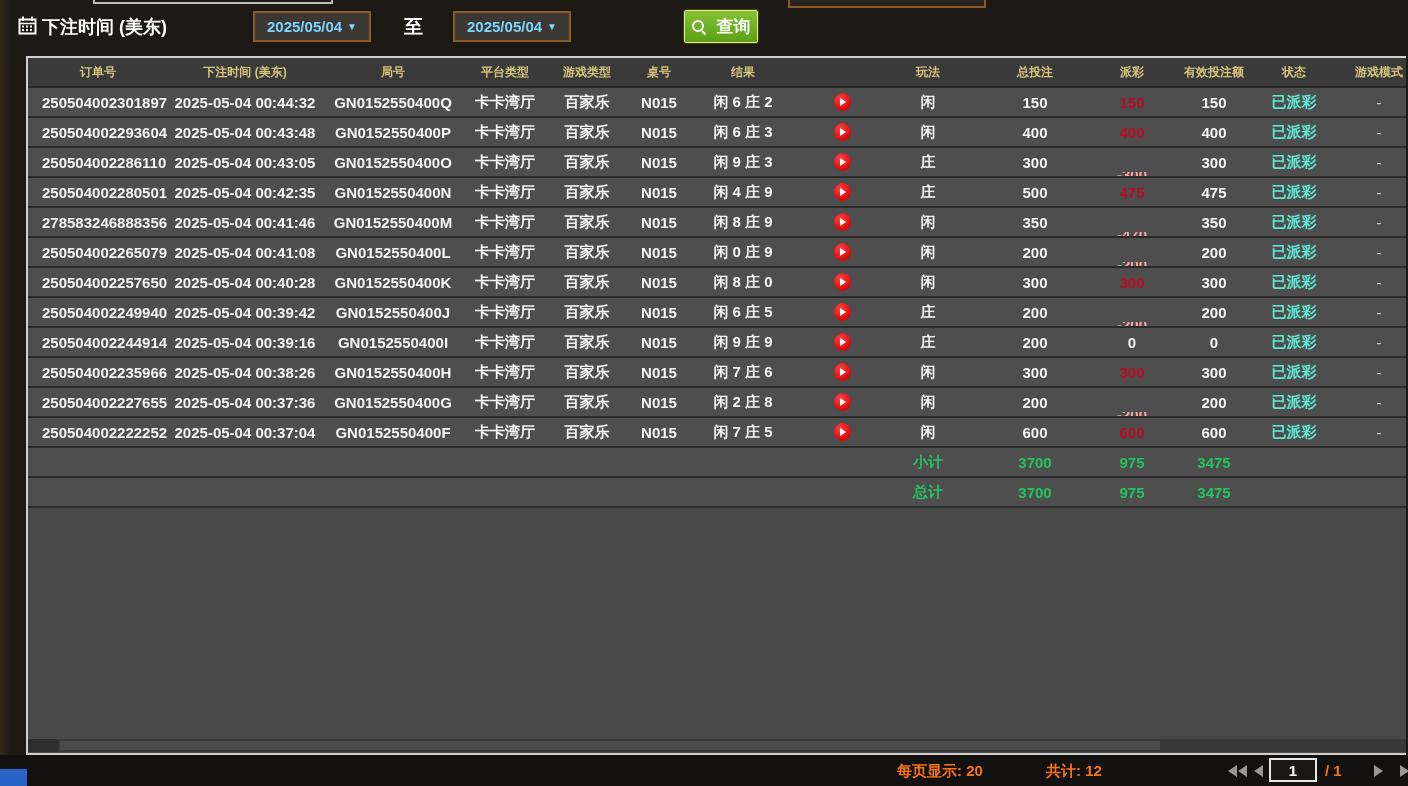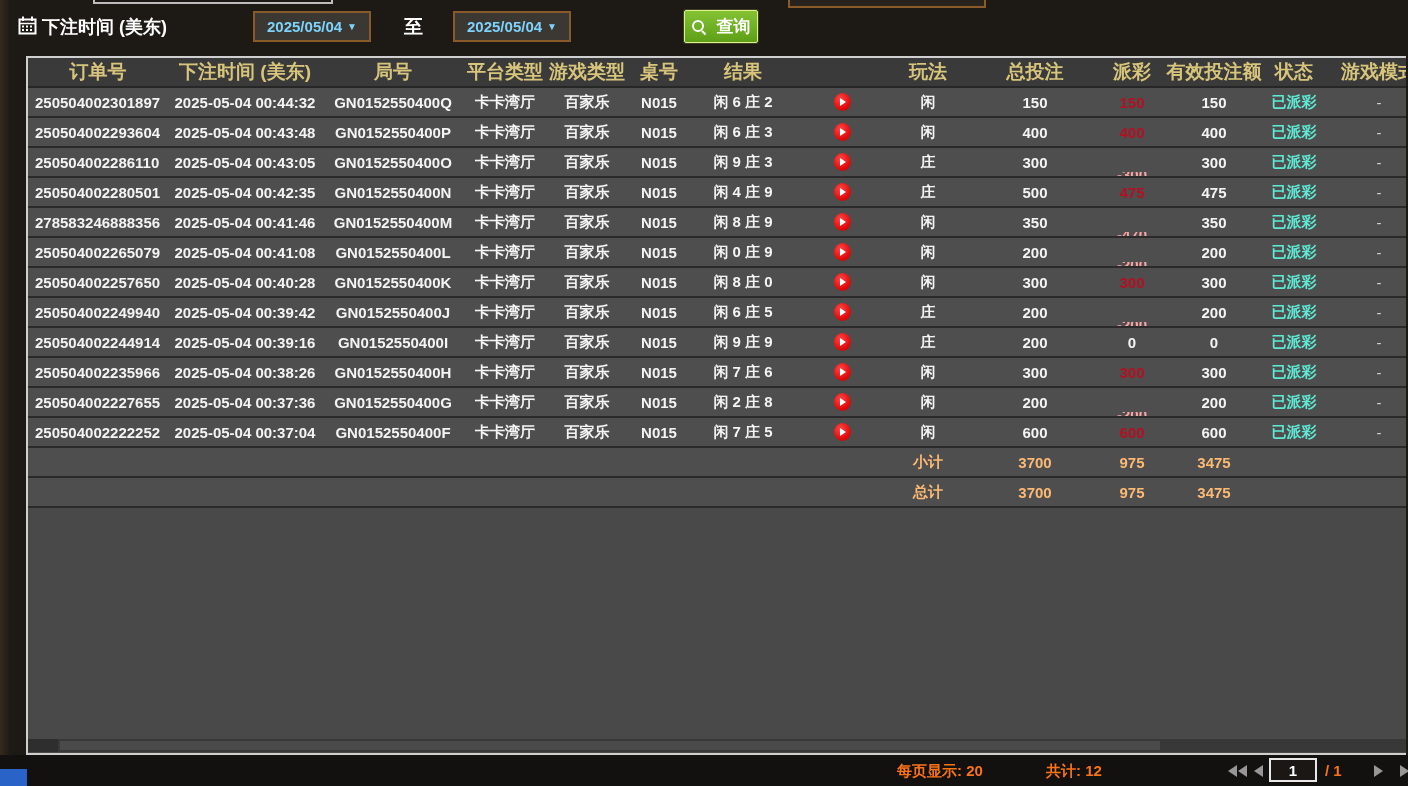--- a/index.html
+++ b/index.html
@@ -33,28 +33,28 @@
     border:2px solid #fff;border-radius:50%;}
   .mag::after{content:"";position:absolute;left:10px;top:10px;width:5px;height:2px;
     background:#fff;transform:rotate(45deg);transform-origin:left center;}
   
   .tbl{position:absolute;left:26px;top:56px;width:1380px;height:699px;box-sizing:border-box;
     border:2px solid #cfcfcf;border-right:none;background:#494949;overflow:hidden;}
   .grid{display:grid;width:1408px;box-sizing:border-box;
     grid-template-columns:140px 154px 142px 82px 82px 62px 106px 92px 80px 134px 60px 104px 56px 114px;}
   .hrow{height:30px;background:#3a3a3a;border-bottom:2px solid #262626;box-sizing:border-box;}
   .hcell{display:flex;align-items:center;justify-content:center;
-    color:#d8c57c;font-size:19px;font-weight:700;white-space:nowrap;}
+    color:#d8c57c;font-size:12px;font-weight:700;white-space:nowrap;}
   .row{height:30px;background:#4e4e4e;border-bottom:2px solid #2a2a2a;box-sizing:border-box;}
   .cell{display:flex;align-items:center;justify-content:center;
     font-size:15px;font-weight:700;color:#f4f4f4;white-space:nowrap;overflow:hidden;}
-  .cell.left{justify-content:flex-start;padding-left:7px;}
+  .cell.left{justify-content:flex-start;padding-left:14px;}
   .pay-win{color:#b50f22;} .pay-loss{color:#fca5a5;margin-top:24px;} .pay-zero{color:#f4f4f4;}
   .status{color:#5eead4;} .mode{color:#d0d0d0;font-weight:400;}
-  .total-row .cell{color:#fdba74;}
+  .total-row .cell{color:#22c55e;}
   .filler{height:231px;background:#494949;}
   .hscroll{height:13px;background:#383838;position:relative;}
   .hscroll .btn{position:absolute;left:0;top:0;width:30px;height:13px;background:#2e2e2e;}
   .hscroll .thumb{position:absolute;left:32px;top:2px;width:1100px;height:9px;background:#4a4a4a;}
   
   .footer{position:absolute;left:0;top:755px;width:1408px;height:31px;background:#131110;}
   .footer .txt{position:absolute;top:7px;font-size:15px;font-weight:700;color:#f97316;white-space:nowrap;}
   #per-page{left:897px;} #grand-count{left:1046px;}
   .tri-l,.tri-r{position:absolute;top:10px;width:0;height:0;border-top:6px solid transparent;
     border-bottom:6px solid transparent;cursor:pointer;}

